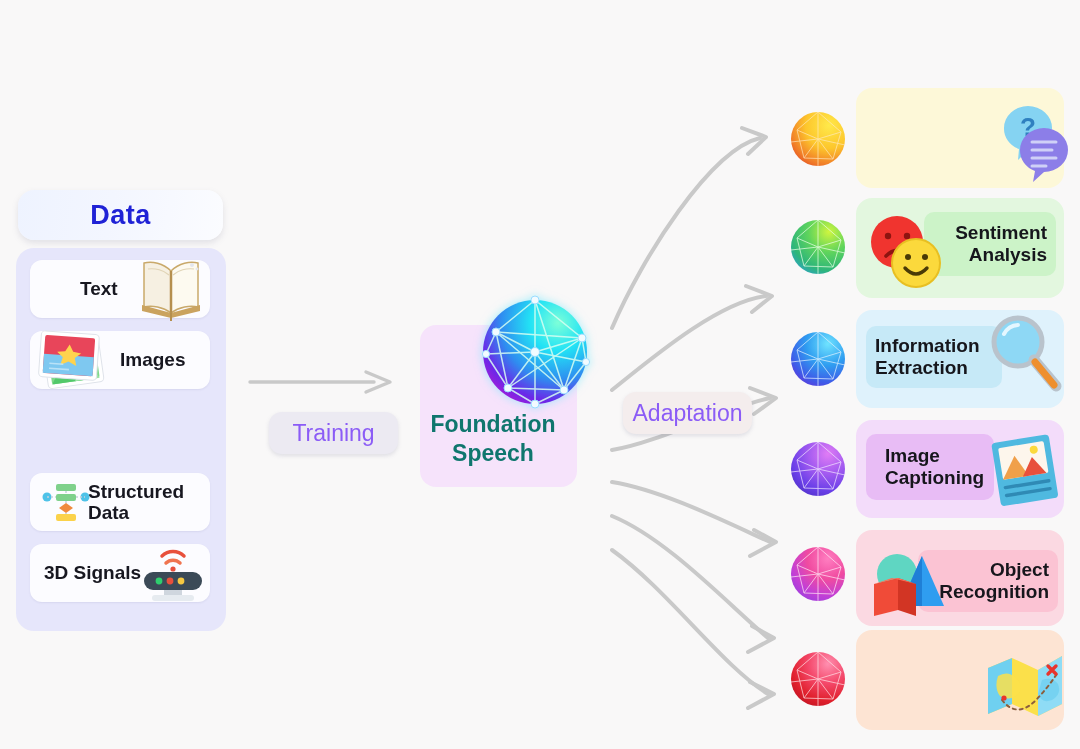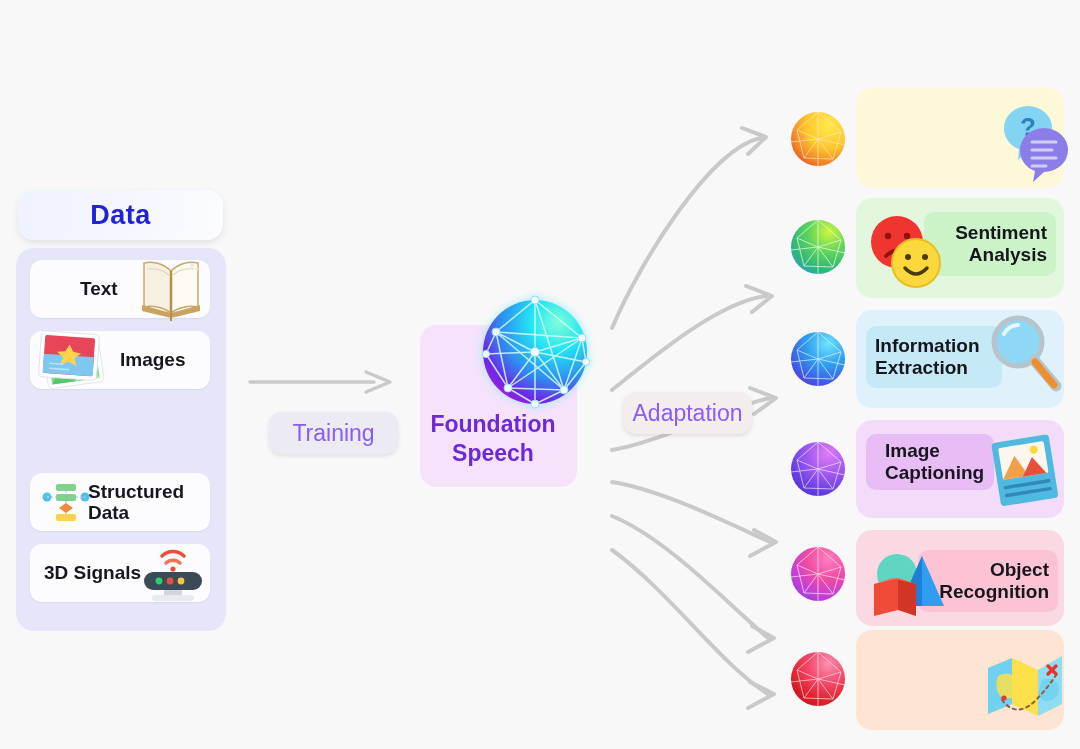--- a/index.html
+++ b/index.html
@@ -70,21 +70,21 @@
   .chip-training{left:269px;top:412px;width:129px;height:42px;align-items:center;}
   .chip-adapt{left:623px;top:392px;width:129px;height:42px;background:#f4eded;}
 
   
   .fm-card{
     position:absolute;left:420px;top:325px;width:157px;height:162px;
     background:#f6e3fb;border-radius:16px;
   }
   .fm-label{
     position:absolute;left:420px;top:410px;width:146px;
-    text-align:center;color:#6d28d9;font-weight:bold;font-size:23px;line-height:1.25;
+    text-align:center;color:#0f766e;font-weight:bold;font-size:23px;line-height:1.25;
   }
   .fm-sphere{position:absolute;left:478px;top:292px;width:112px;height:118px;}
 
   
   .task-card{
     position:absolute;left:856px;width:208px;border-radius:16px;
   }
   .task-band{
     position:absolute;border-radius:10px;
     display:flex;align-items:center;
@@ -341,21 +341,21 @@
       </defs>
     <circle cx="29" cy="29" r="27" fill="url(#s3)"></circle>
     <g stroke="#e0f2ff" stroke-width=".9" opacity=".8" fill="none">
       <path d="M29 2 L8 20 L15 48 L44 49 L52 22 Z"></path>
       <path d="M29 2 L29 29 M8 20 L29 29 M52 22 L29 29 M15 48 L29 29 M44 49 L29 29"></path>
       <path d="M2 32 L29 29 M56 35 L29 29 M29 56 L29 29"></path>
     </g>
   </svg>
 
   <div class="task-card" style="top:420px;height:98px;background:#f3dcfa;">
-    <div class="task-band" style="left:10px;top:14px;width:128px;height:56px;background:#e8bcf5;padding-left:19px;">
+    <div class="task-band" style="left:10px;top:14px;width:128px;height:66px;background:#e8bcf5;padding-left:19px;">
       <span class="tlbl">
         <span>Image</span><br>
         <span>Captioning</span>
       </span>
     </div>
     <svg class="task-ico" style="left:132px;top:12px;" width="78" height="78" viewBox="0 0 78 78">
       <g transform="rotate(-9 39 39)">
         <rect x="8" y="6" width="58" height="64" rx="4" fill="#4fb9e0"></rect>
         <rect x="14" y="12" width="46" height="32" rx="2" fill="#fdf6ec"></rect>
         <path d="M14 44 L29 22 L40 44 Z" fill="#f0a04a"></path>

